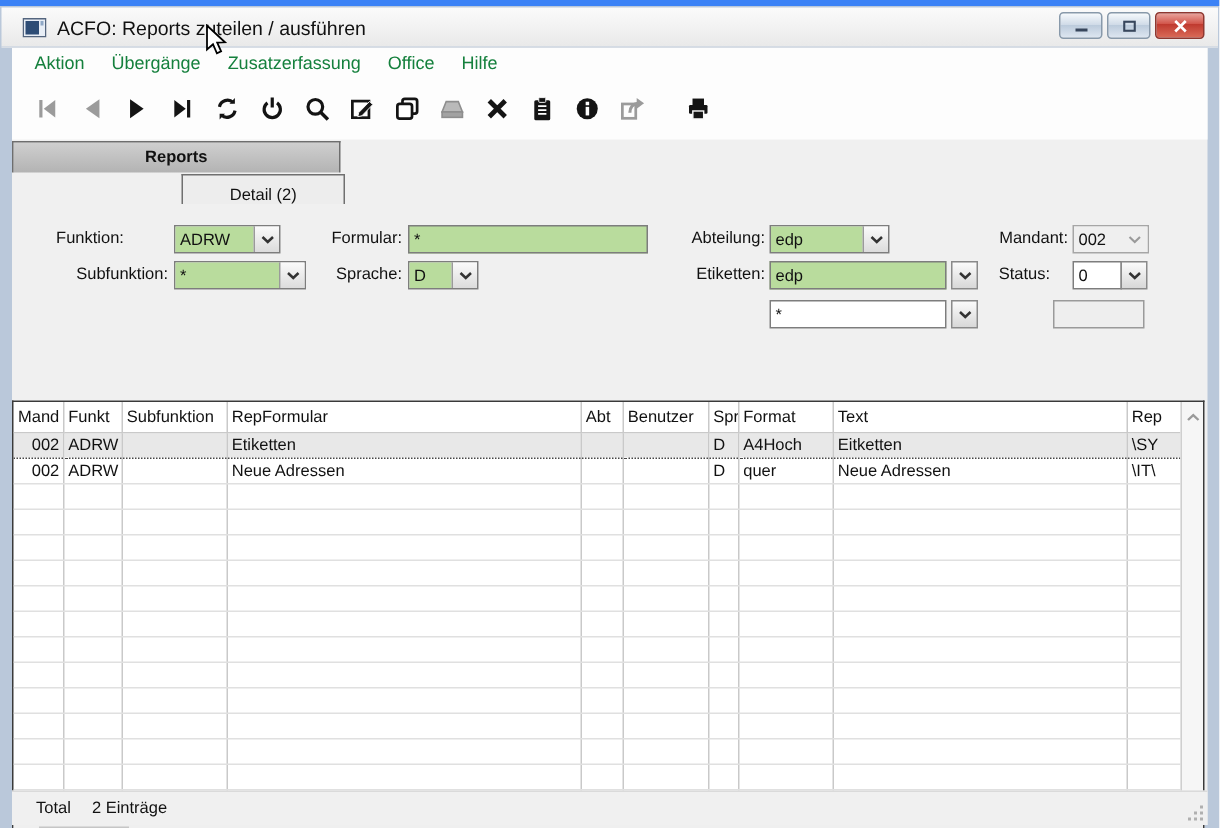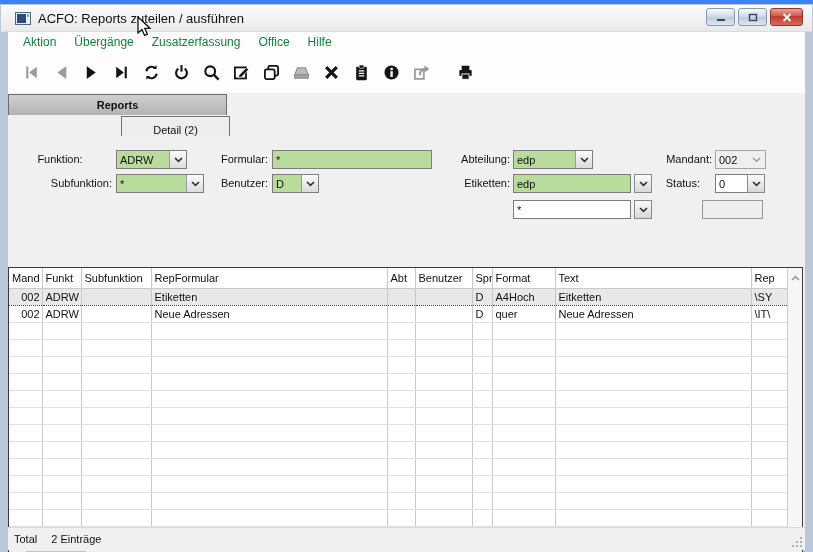--- a/index.html
+++ b/index.html
@@ -109,21 +109,21 @@
   }
   .hscroll .arr{position:absolute;top:0;width:16px;height:15px;display:flex;align-items:center;justify-content:center;}
   .hscroll .arr.left{left:2px;}
   .hscroll .arr.right{right:16px;}
   .hthumb{position:absolute;left:17px;top:2px;width:60px;height:11px;background:#c6c6c6;}
   
   .statusbar{
     position:absolute;left:0;top:495px;width:100%;height:23px;background:#f0f0f0;
     border-top:1px solid #dadada;display:flex;align-items:center;font-size:11px;color:#111;
   }
-  .statusbar .total{margin-left:6px;}
+  .statusbar .total{margin-left:16px;}
   .statusbar .entries{margin-left:14px;}
   .grip{position:absolute;right:3px;bottom:3px;width:10px;height:10px;}
   .grip i{position:absolute;width:2px;height:2px;background:#b0b0b0;}
   
   .cursor{position:absolute;left:136px;top:12px;z-index:50;}
 </style>
 </head>
 <body>
 
 <div class="frame">
@@ -301,21 +301,21 @@
 
     <span class="flabel" style="left:0;width:104px;top:145px;">Subfunktion:</span>
     <div class="combo green" style="left:108px;top:142px;width:88px;">
       <span class="cval">*</span>
       <span class="cbtn">
           <svg width="9" height="6" viewBox="0 0 9 6">
             <path d="M1 1l3.5 3.3L8 1" fill="none" stroke="#333" stroke-width="1.7"></path>
           </svg>
         </span>
     </div>
-    <span class="flabel" style="left:150px;width:110px;top:145px;">Benutzer:</span>
+    <span class="flabel" style="left:150px;width:110px;top:145px;">Sprache:</span>
     <div class="combo green" style="left:264px;top:142px;width:47px;">
       <span class="cval">D</span>
       <span class="cbtn">
           <svg width="9" height="6" viewBox="0 0 9 6">
             <path d="M1 1l3.5 3.3L8 1" fill="none" stroke="#333" stroke-width="1.7"></path>
           </svg>
         </span>
     </div>
     <span class="flabel" style="left:390px;width:112px;top:145px;">Etiketten:</span>
     <div class="field green" style="left:505px;top:142px;width:118px;">

